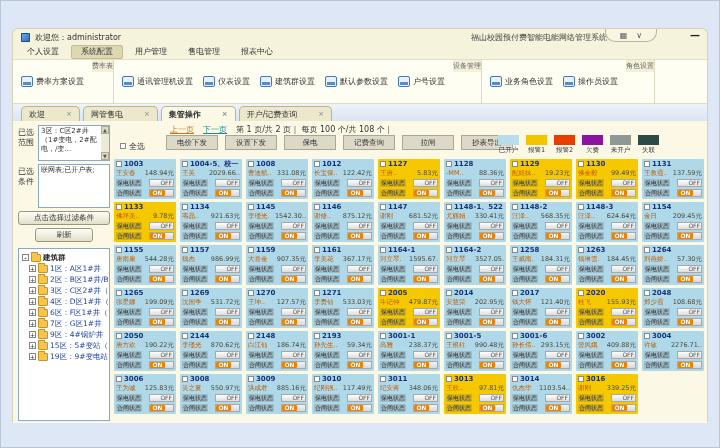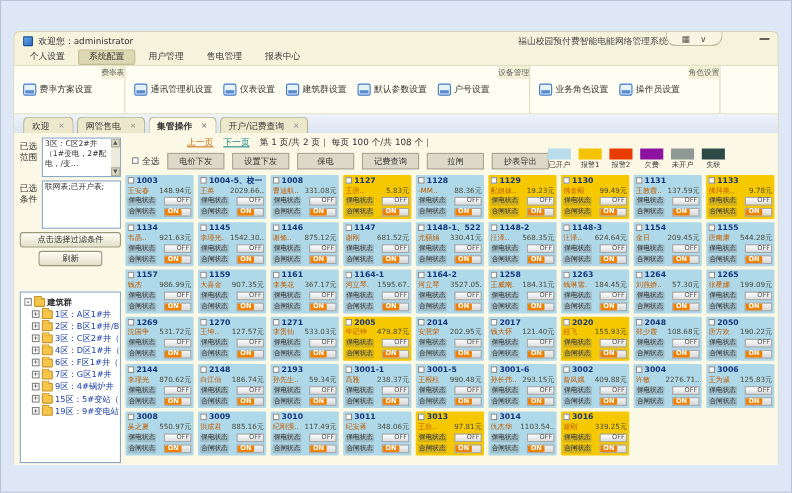--- a/index.html
+++ b/index.html
@@ -20,48 +20,48 @@
   .ribbon{height:44px;background:#fffef2;display:flex;border-bottom:1px solid #e0dcc0}
   .rb-group{display:flex;flex-direction:row;border-right:1px solid #ddd9bc}
   .rb-btns{flex:1;display:flex;align-items:center;padding:0 5px;gap:4px}
   .rb-btn{display:flex;align-items:center;gap:3px;font-size:8px;color:#333;padding:2px 3px;white-space:nowrap}
   .rb-icon{width:12px;height:11px;border:1px solid #3f78c8;background:#e8f2fc;border-radius:2px;position:relative;flex:0 0 auto}
   .rb-icon::after{content:"";position:absolute;left:1px;right:1px;bottom:1px;height:3px;background:#3f78c8;opacity:.85}
   .rb-glabel{height:12px;text-align:center;font-size:7px;color:#666;background:#f3f0d8;line-height:12px}
   .rb-fill{flex:1;border-right:none}
   
   .tabstrip{height:17px;background:linear-gradient(#eef2fa,#dbe4f2);display:flex;align-items:flex-end;padding-left:8px;gap:3px}
-  .tab{display:flex;align-items:center;gap:8px;font-size:8px;color:#333;background:#ece8cc;border:1px solid #b9b68f;border-bottom:none;border-radius:5px 5px 0 0;padding:2px 7px 1px 7px;height:15px}
+  .tab{display:flex;align-items:center;gap:21px;font-size:8px;color:#333;background:#ece8cc;border:1px solid #b9b68f;border-bottom:none;border-radius:5px 5px 0 0;padding:2px 7px 1px 7px;height:15px}
   .tab.active{background:#fbf9e6;font-weight:bold}
   .tab-close{font-size:7px;color:#888;line-height:7px}
   
   .content{height:302px;background:#fbf9e6;display:flex;padding:2px 2px 0 2px}
   .sidebar{width:97px;display:flex;flex-direction:column;gap:3px;padding:2px 2px 2px 3px}
   .field-row{display:flex;gap:2px}
   .field-label{width:18px;font-size:8px;color:#333;line-height:10px;padding-top:3px}
   .field-box{flex:1;background:#fff;border:1px solid #8aa8c8;font-size:7px;color:#333;padding:1px 9px 1px 2px;position:relative;overflow:hidden;line-height:9px}
   .box-range{height:36px}.box-cond{height:44px}
   .sb{position:absolute;right:0;top:0;bottom:0;width:8px;display:flex;flex-direction:column;justify-content:space-between;background:#eceadb}
   .sb span{height:8px;font-size:5px;line-height:7px;text-align:center;color:#555;background:#dcd8c4;border:1px solid #b0ac98}
   .side-btn{height:14px;background:linear-gradient(#fdfdf6,#e3e0c8);border:1px solid #9a987c;border-radius:3px;font-size:7.5px;color:#333;text-align:center;line-height:12px}
   .side-btn.small{width:58px;align-self:center}
-  .tree-panel{flex:1;background:#fff;border:1px solid #8aa8c8;margin-top:20px;padding:3px 1px 1px 3px;overflow:hidden}
+  .tree-panel{flex:1;background:#fff;border:1px solid #8aa8c8;margin-top:3px;padding:3px 1px 1px 3px;overflow:hidden}
   .tree-line{display:flex;align-items:center;gap:2px;height:11px;font-size:7.5px;color:#1c3fa8;white-space:nowrap;overflow:hidden}
   .tree-line.root{color:#222;font-weight:bold}
   .tree-line.child{padding-left:7px}
   .exp{width:7px;height:7px;border:1px solid #848484;background:#fff;font-size:6px;line-height:5px;text-align:center;color:#333;flex:0 0 auto}
   .folder{width:10px;height:8px;background:#f6c64a;border:1px solid #c8922a;border-radius:1px;position:relative;flex:0 0 auto;margin-top:1px}
   .folder::before{content:"";position:absolute;top:-3px;left:-1px;width:5px;height:2px;background:#f6c64a;border:1px solid #c8922a;border-bottom:none;border-radius:1px 1px 0 0}
   .main{flex:1;display:flex;flex-direction:column}
   
   .pager{height:12px;display:flex;align-items:flex-end;gap:9px;padding-left:58px;font-size:8px;color:#333}
   .pg-prev{color:#c87820;text-decoration:underline}
   .pg-next{color:#1a8a8a;text-decoration:underline}
   
-  .toolbar{height:22px;display:flex;align-items:center;gap:7px;position:relative;padding-left:8px}
+  .toolbar{height:22px;display:flex;gap:21px;position:relative;padding-left:8px}
   .cb{width:6px;height:6px;border:1px solid #8a8a8a;background:#fff;flex:0 0 auto}
   .selall{display:flex;align-items:center;gap:3px;font-size:8px;color:#333}
   .tb-btn{min-width:52px;height:15px;background:#dcd9c8;border:1px solid #a9a695;font-size:7.5px;color:#333;text-align:center;line-height:13px;padding:0 4px}
   .legend{position:absolute;right:46px;top:0;display:flex;gap:7px}
   .lg-item{display:flex;flex-direction:column;align-items:center;gap:1px}
   .lg-swatch{width:21px;height:10px}
   .lg-label{font-size:6.5px;color:#333;white-space:nowrap}
   
   .grid{margin-top:2px;display:grid;grid-template-columns:repeat(9,62px);gap:3px 4px;padding-left:2px}
   .card{width:62px;height:40px;border-radius:1px;padding:1px 2px 2px 2px;display:flex;flex-direction:column;justify-content:space-between;overflow:hidden}
@@ -343,20 +343,40 @@
               <span class="c-lab">保电状态</span>
               <span class="c-field">OFF</span>
             </div>
             <div class="c-srow">
               <span class="c-lab">合闸状态</span>
               <span class="c-field-on">
                 <span class="on-badge">ON</span>
               </span>
             </div>
           </div>
+          <div class="card ok">
+            <div class="c-head">
+              <span class="cb"></span>
+              <span class="c-room">1012</span>
+            </div>
+            <div class="c-row2">
+              <span class="c-name">长宝保..</span>
+              <span class="c-amt">122.42元</span>
+            </div>
+            <div class="c-srow">
+              <span class="c-lab">保电状态</span>
+              <span class="c-field">OFF</span>
+            </div>
+            <div class="c-srow">
+              <span class="c-lab">合闸状态</span>
+              <span class="c-field-on">
+                <span class="on-badge">ON</span>
+              </span>
+            </div>
+          </div>
           <div class="card warn">
             <div class="c-head">
               <span class="cb"></span>
               <span class="c-room">1127</span>
             </div>
             <div class="c-row2">
               <span class="c-name">王唐..</span>
               <span class="c-amt">5.83元</span>
             </div>
             <div class="c-srow">

